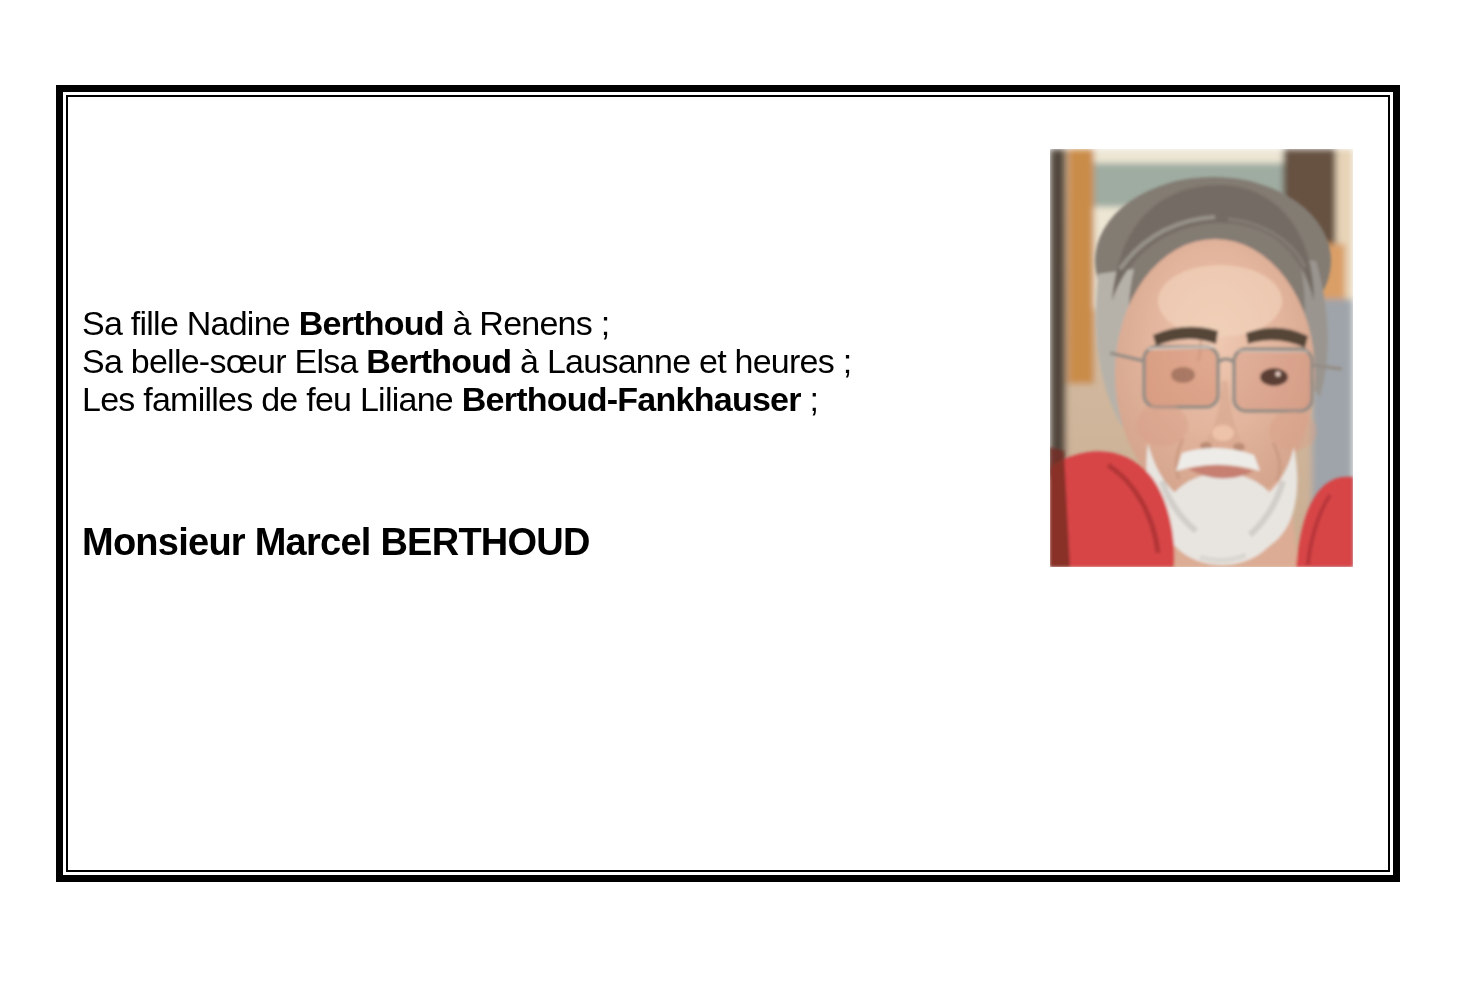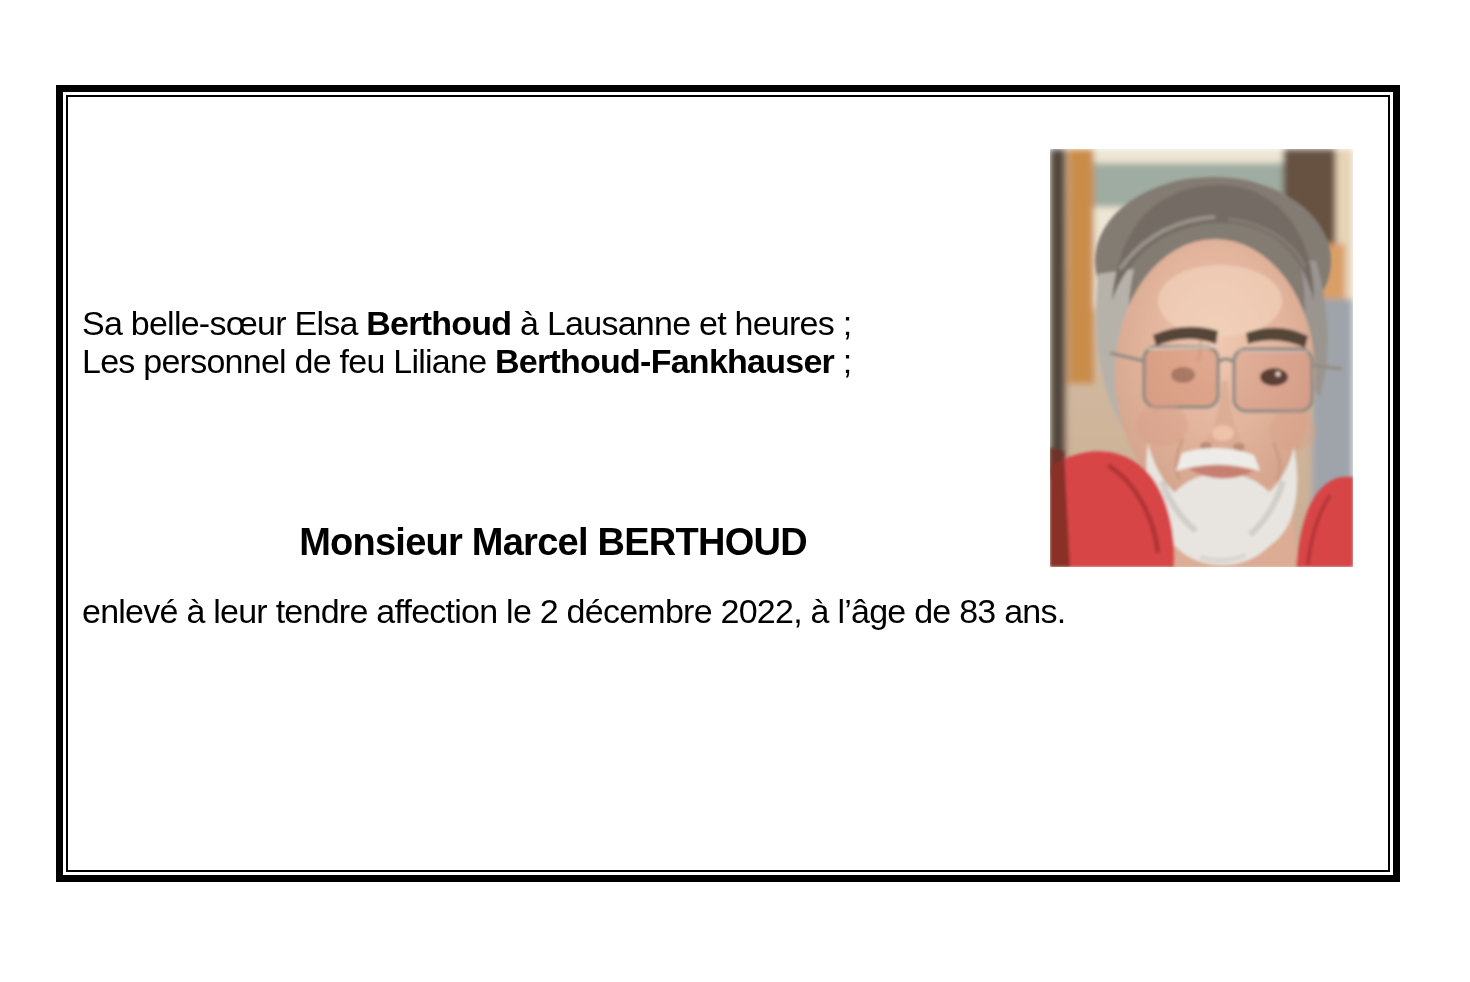--- a/index.html
+++ b/index.html
@@ -31,21 +31,20 @@
     line-height: 38px;
     letter-spacing: -0.75px;
     white-space: nowrap;
   }
   .intro .line { height: 38px; }
   .bold { font-weight: bold; }
   .deceased-name {
     position: absolute;
     left: 82px; top: 521px;
     width: 942px;
-    text-align: center;
     font-size: 38px;
     font-weight: bold;
     line-height: 42px;
     letter-spacing: -0.75px;
     white-space: nowrap;
   }
   .details {
     position: absolute;
     left: 82px; top: 592px;
     font-size: 34px;
@@ -65,28 +64,28 @@
 </head>
 <body>
 
 <div class="page">
 
   <div class="frame">
     <div class="frame-inner"></div>
   </div>
 
   <div class="intro">
+    <div class="line"><span>Sa fille Nadine </span><span class="bold">Berthoud</span><span> à Renens ;</span></div>
     <div class="line"><span>Sa belle-sœur Elsa </span><span class="bold">Berthoud</span><span> à Lausanne et heures ;</span></div>
-    <div class="line"><span>Les personnel de feu Liliane </span><span class="bold">Berthoud-Fankhauser</span><span> ;</span></div>
+    <div class="line"><span>Les familles de feu Liliane </span><span class="bold">Berthoud-Fankhauser</span><span> ;</span></div>
   </div>
 
   <div class="deceased-name">Monsieur Marcel BERTHOUD</div>
 
   <div class="details">
-    <div class="line">enlevé à leur tendre affection le 2 décembre 2022, à l’âge de 83 ans.</div>
   </div>
 
   <div class="photo">
     <svg viewBox="0 0 303 418" xmlns="http://www.w3.org/2000/svg">
       <defs>
         <filter id="b3" x="-10%" y="-10%" width="120%" height="120%">
             <feGaussianBlur stdDeviation="3.2"></feGaussianBlur>
           </filter>
         <filter id="b1" x="-10%" y="-10%" width="120%" height="120%">
             <feGaussianBlur stdDeviation="1.4"></feGaussianBlur>

